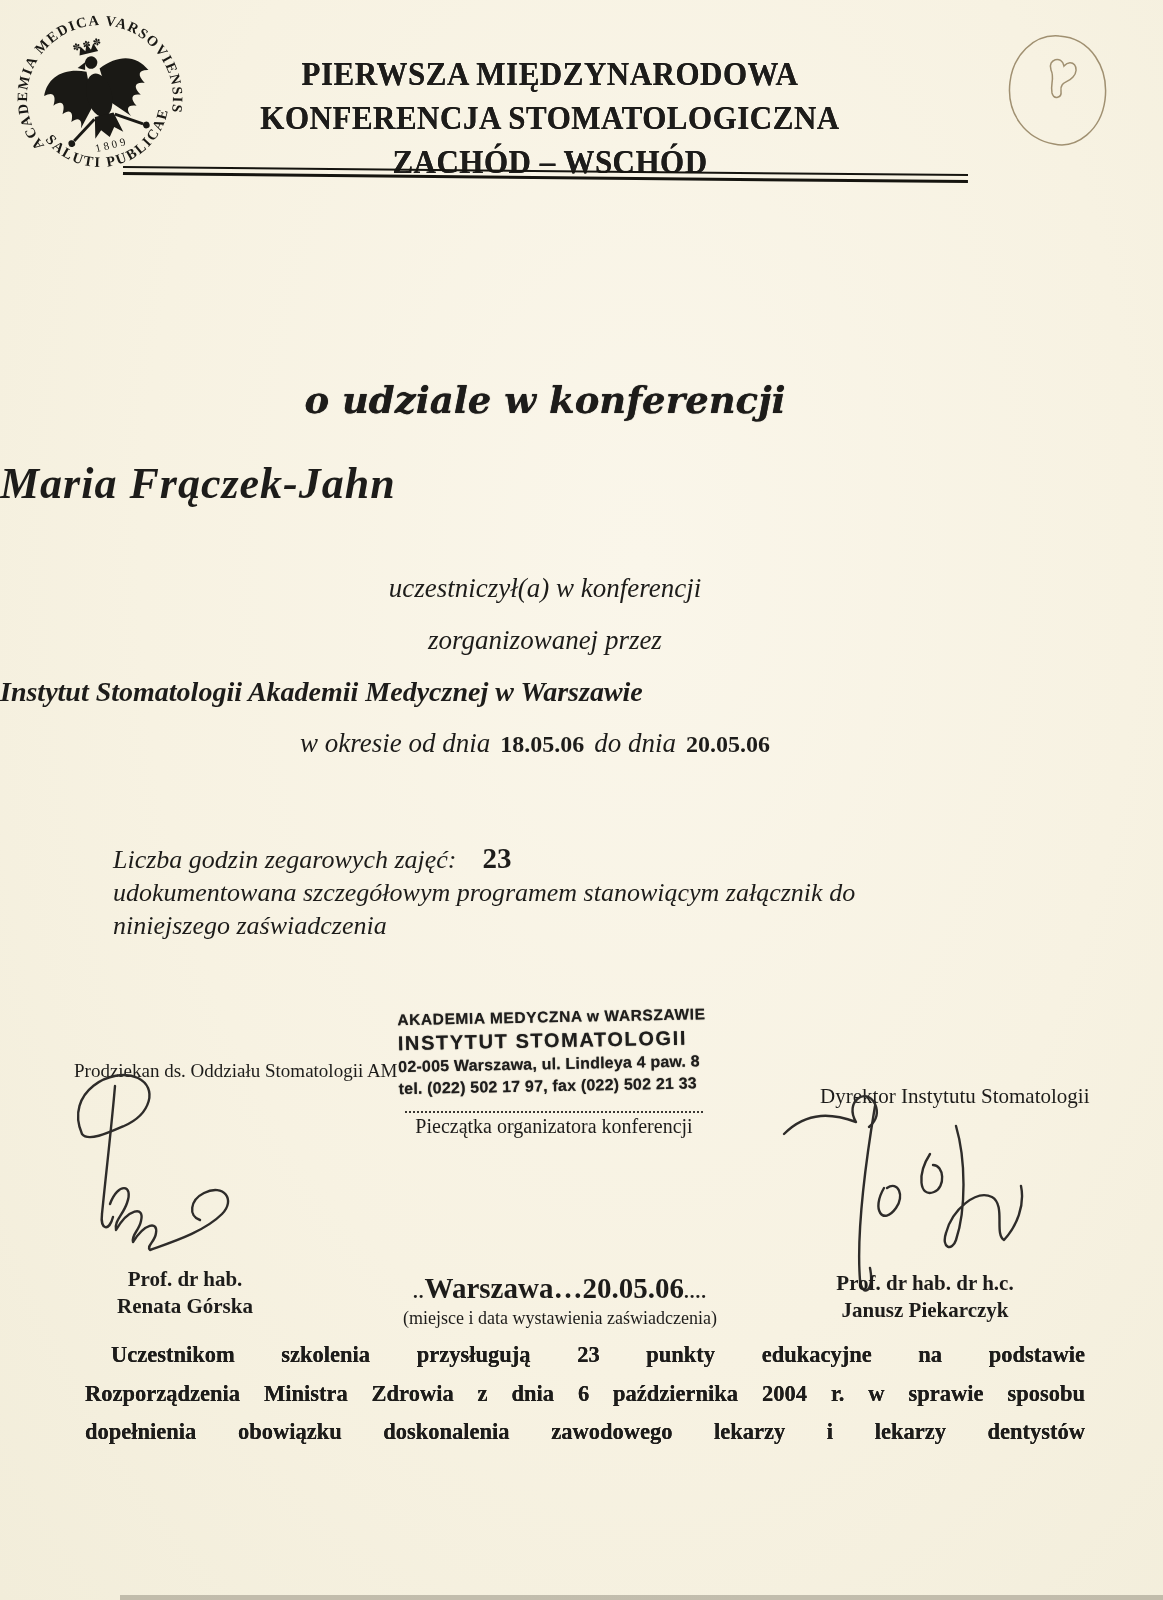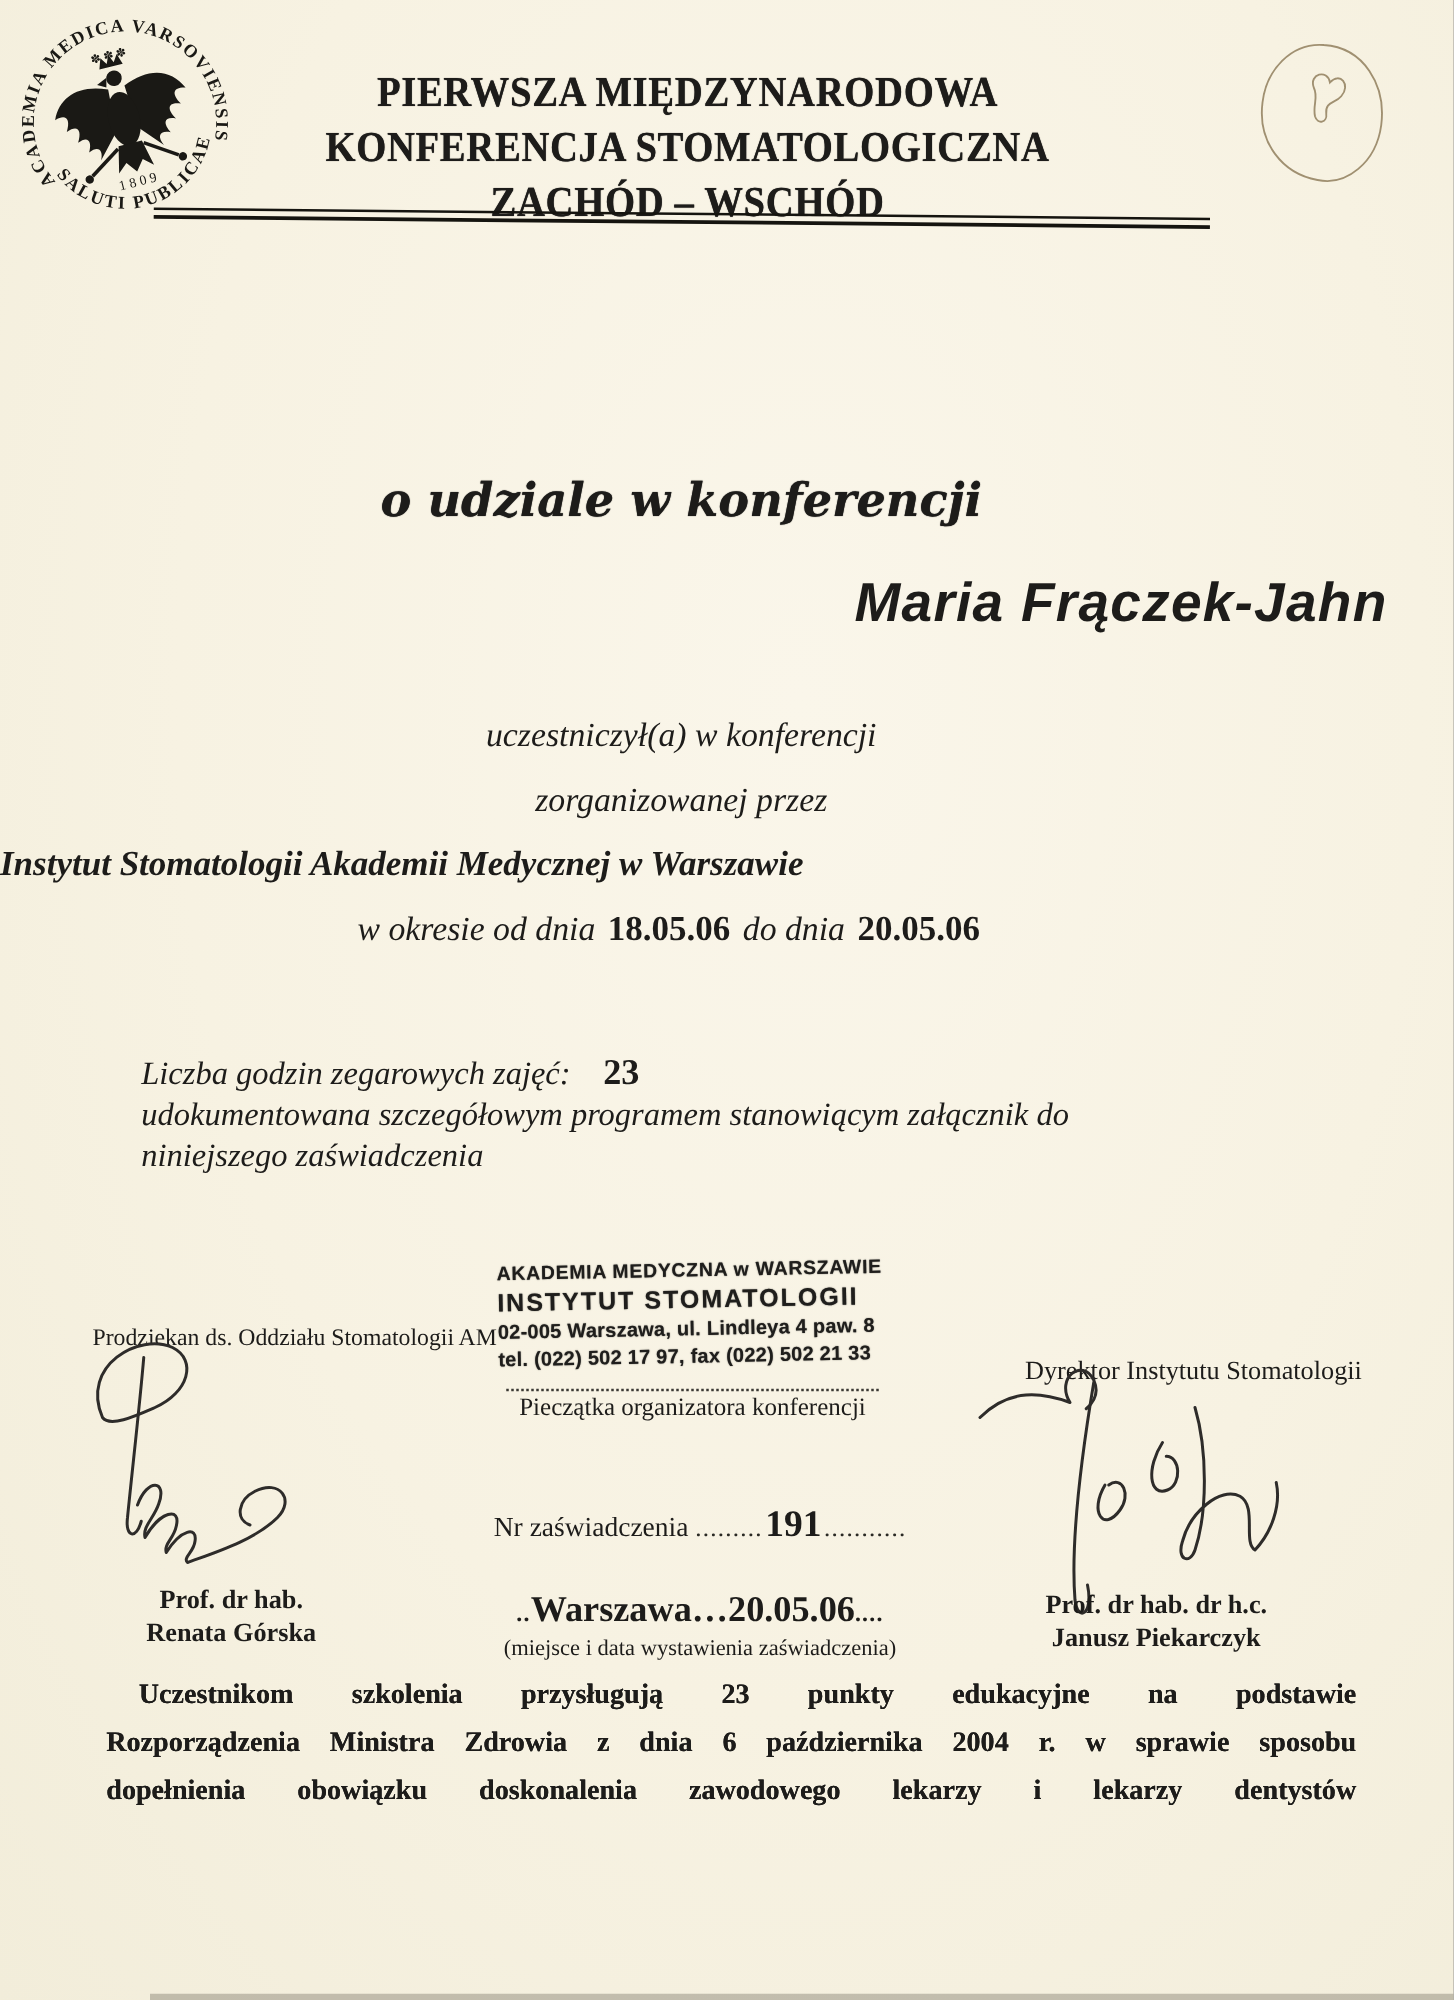--- a/index.html
+++ b/index.html
@@ -17,30 +17,30 @@
   .rule{left:123px;top:166px;width:845px;height:4px;
     border-top:2px solid #15140f;border-bottom:3px solid #15140f;
     transform:rotate(.55deg);transform-origin:left center;}
   
   .doc-title{left:0;top:283px;width:1090px;text-align:center;
     font-family:"DejaVu Serif", serif;font-style:italic;font-weight:bold;
     font-size:60px;line-height:72px;text-shadow:0 0 1px #1d1c1a;}
   .doc-subtitle{left:0;top:376px;width:1090px;text-align:center;
     font-family:"DejaVu Serif", serif;font-style:italic;font-weight:bold;
     font-size:37px;line-height:48px;text-shadow:0 0 .8px #1d1c1a;}
-  .recipient{left:0;top:458px;width:1090px;text-align:right;
-    font-family:Liberation Sans, sans-serif;font-style:italic;font-weight:bold;
-    font-size:44px;letter-spacing:1px;padding-left:20px;}
+  .recipient{left:0;top:458px;width:1090px;text-align:left;
+    font-family:Liberation Serif, serif;font-style:italic;font-weight:bold;
+    font-size:44px;letter-spacing:1px;}
   .stmt{left:0;width:1090px;text-align:center;font-style:italic;font-size:27px;}
   .l1{top:573px;}
   .l2{top:625px;}
   .organizer{left:0;top:676px;width:1086px;text-align:left;
     font-style:italic;font-weight:bold;font-size:28px;}
   .period{left:0;top:728px;width:1080px;text-align:center;font-style:italic;font-size:27px;}
-  .period .b{font-style:normal;font-weight:bold;font-size:28px;margin:0 10px;}
+  .period .b{font-style:normal;font-weight:bold;font-size:24px;margin:0 10px;}
   
   .hours{left:113px;top:842px;width:860px;font-style:italic;font-size:26px;line-height:33px;}
   .hours .hval{font-style:normal;font-weight:bold;font-size:29px;margin-left:26px;}
   
   .stamp{left:398px;top:1006px;width:330px;text-align:left;
     font-family:"Liberation Sans", sans-serif;font-weight:bold;color:#1f1e1c;
     transform:rotate(-1.1deg);text-shadow:0 0 1px rgba(30,28,25,.75);}
   .stamp .s1{font-size:15.5px;letter-spacing:.6px;line-height:21px;}
   .stamp .s2{font-size:20px;letter-spacing:1.6px;line-height:26px;}
   .stamp .s3,.stamp .s4{font-size:16px;letter-spacing:.2px;line-height:22px;}
@@ -162,24 +162,20 @@
   <svg class="abs" style="left:778px;top:1068px;" width="260" height="260" viewBox="0 0 260 260">
     <g class="sig">
       <path d="M6,66 C30,42 56,46 78,54 C66,34 88,18 97,36 C101,45 98,53 91,59"></path>
       <path d="M97,38 C88,92 78,162 82,212 C84,230 97,224 92,200"></path>
       <path d="M106,120 C93,142 105,158 118,140 C127,128 120,112 109,120"></path>
       <path d="M152,86 C139,106 141,130 156,124 C168,119 166,97 155,97"></path>
       <path d="M178,58 C188,92 188,142 178,172 C174,184 163,180 168,165 C174,142 198,121 214,129 C228,137 216,166 226,172 C239,158 247,137 243,118"></path>
     </g>
   </svg>
 
-  <div class="abs nrline nowrap">
-    <span>Nr zaświadczenia</span>
-    <span class="dots">.........</span><span class="nval">191</span><span class="dots">...........</span>
-  </div>
 
   <div class="abs prof prof-left">
     <div>Prof. dr  hab.</div>
     <div>Renata Górska</div>
   </div>
   <div class="abs prof prof-right">
     <div>Prof. dr hab. dr h.c.</div>
     <div>Janusz Piekarczyk</div>
   </div>
 

